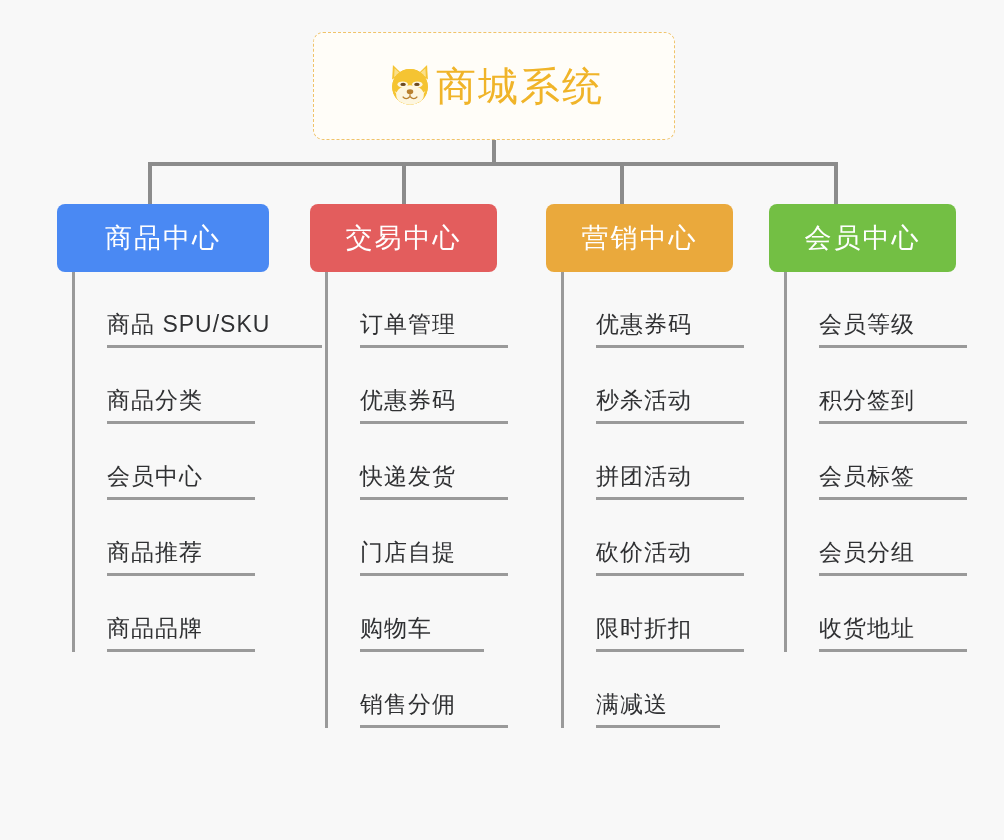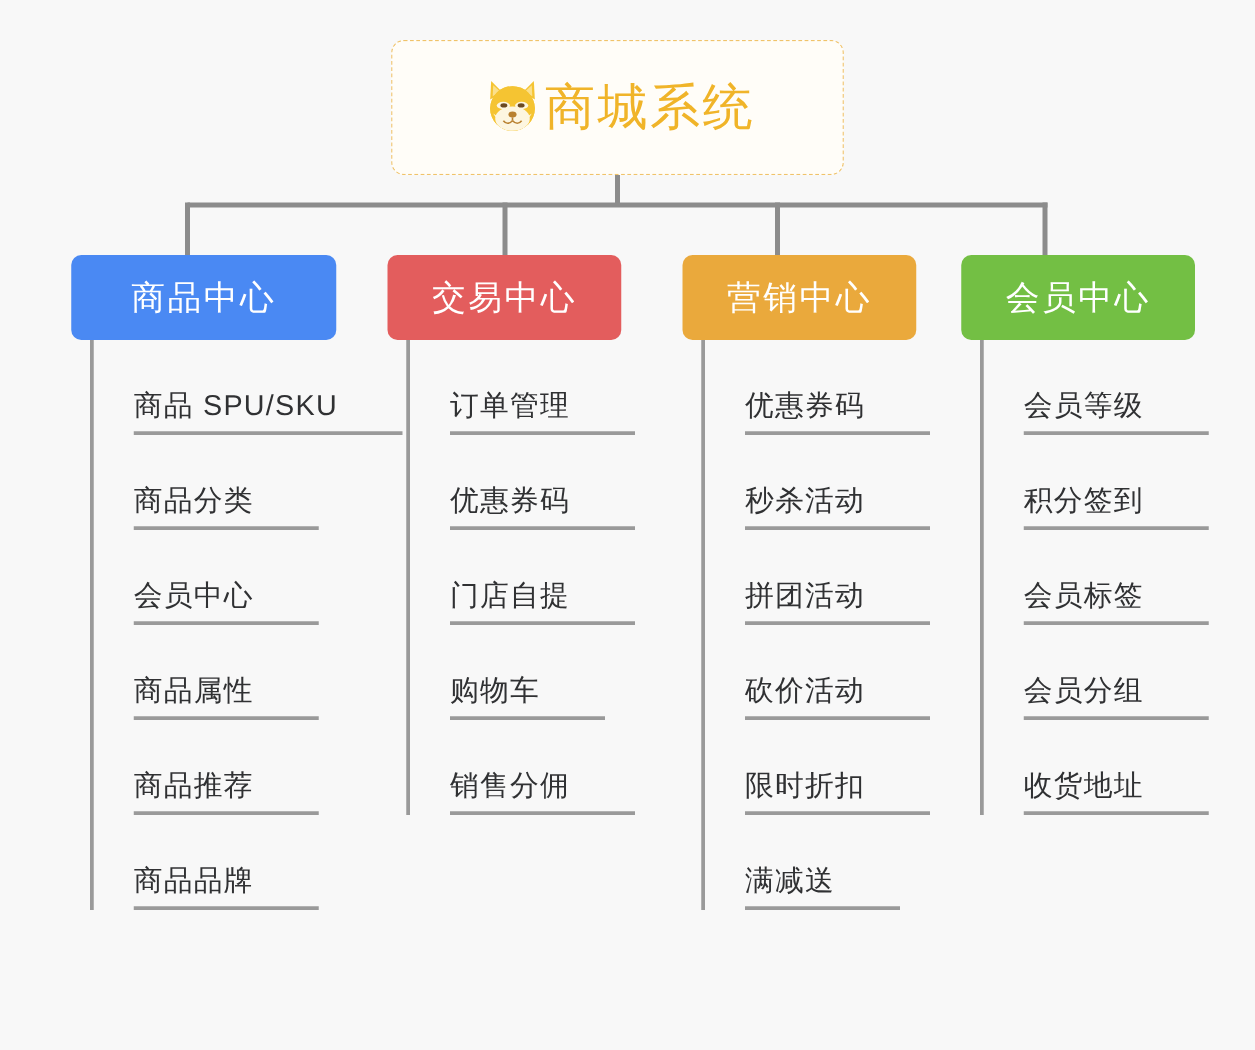--- a/index.html
+++ b/index.html
@@ -153,23 +153,20 @@
       <div class="leaf">
           <span class="leaf-text">商品 SPU/SKU</span>
         </div>
       <div class="leaf">
           <span class="leaf-text">商品分类</span>
         </div>
       <div class="leaf">
           <span class="leaf-text">会员中心</span>
         </div>
       <div class="leaf">
-          <span class="leaf-text">商品属性</span>
-        </div>
-      <div class="leaf">
           <span class="leaf-text">商品推荐</span>
         </div>
       <div class="leaf">
           <span class="leaf-text">商品品牌</span>
         </div>
     </div>
   </div>
 
   <div class="column" style="left:310px; width:187px;">
     <div class="cat-box" style="background:#e35d5d; width:187px;">
@@ -177,20 +174,23 @@
     </div>
     <div class="leaves">
       <div class="leaf-rail"></div>
       <div class="leaf">
           <span class="leaf-text">订单管理</span>
         </div>
       <div class="leaf">
           <span class="leaf-text">优惠券码</span>
         </div>
       <div class="leaf">
+          <span class="leaf-text">快递发货</span>
+        </div>
+      <div class="leaf">
           <span class="leaf-text">门店自提</span>
         </div>
       <div class="leaf">
           <span class="leaf-text">购物车</span>
         </div>
       <div class="leaf">
           <span class="leaf-text">销售分佣</span>
         </div>
     </div>
   </div>

